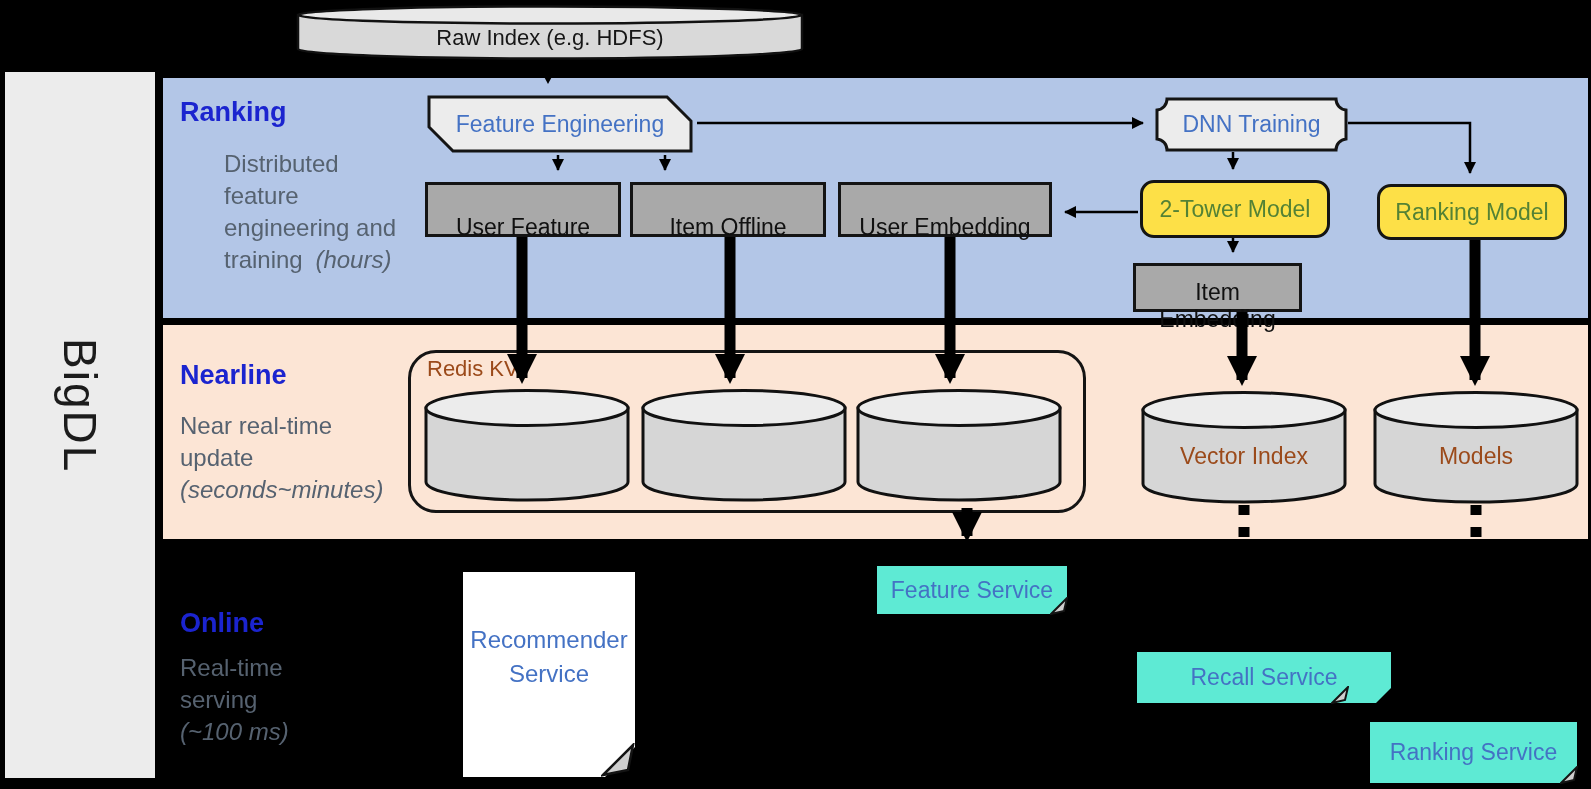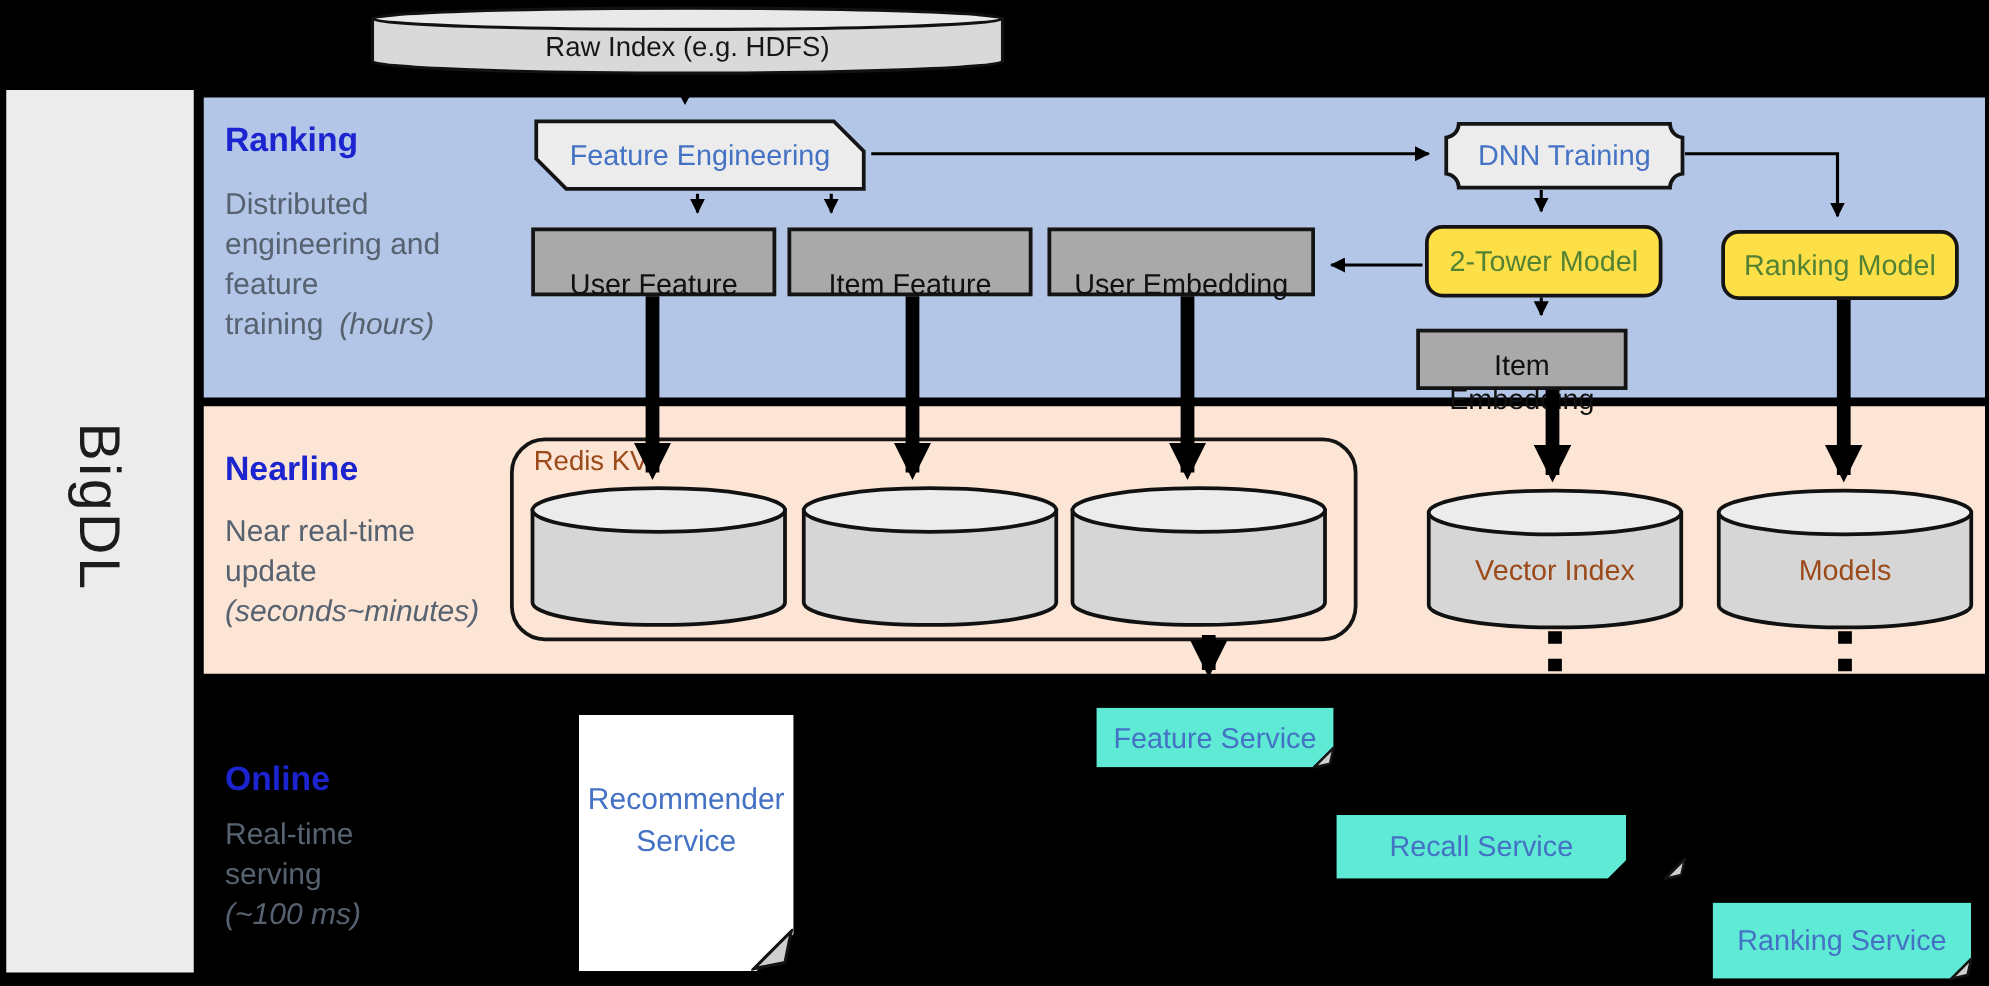--- a/index.html
+++ b/index.html
@@ -40,24 +40,24 @@
 
   <div class="bigdl-bar" style="left:5px;top:72px;width:150px;height:706px;">
     <div class="bigdl-text" style="top:266px;">BigDL</div>
   </div>
 
   <div class="band" style="top:78px;height:240px;background:#b3c6e7;"></div>
 
   <div class="band" style="top:325px;height:214px;background:#fce5d5;"></div>
 
   <div class="band-title" style="top:97px;">Ranking</div>
-  <div class="band-desc" style="top:148px;width:260px;">
+  <div class="band-desc" style="top:148px;width:260px;margin-left:44px;">
     <div>Distributed</div>
+    <div>feature</div>
     <div>engineering and</div>
-    <div>feature</div>
     <div>
       <span>training</span>
       <i style="margin-left:6px;">(hours)</i>
     </div>
   </div>
 
   <div class="band-title" style="top:360px;">Nearline</div>
   <div class="band-desc" style="top:410px;width:260px;">
     <div>Near real-time</div>
     <div>update</div>
@@ -90,21 +90,21 @@
     <svg width="193" height="55" viewBox="0 0 193 55">
       <path d="M12,2 H181 A11,11 0 0 0 191,13 V42 A11,11 0 0 0 181,53 H12 A11,11 0 0 0 2,42 V13 A11,11 0 0 0 12,2 Z" fill="#ececec" stroke="#141414" stroke-width="3"></path>
     </svg>
     <div class="node-label blue-text">DNN Training</div>
   </div>
 
   <div class="gray-box" style="left:425px;top:182px;width:196px;height:55px;">
     <div class="node-label">User Feature</div>
   </div>
   <div class="gray-box" style="left:630px;top:182px;width:196px;height:55px;">
-    <div class="node-label">Item Feature</div>
+    <div class="node-label">Item Offline</div>
   </div>
   <div class="gray-box" style="left:838px;top:182px;width:214px;height:55px;">
     <div class="node-label">User Embedding</div>
   </div>
   <div class="gray-box" style="left:1133px;top:263px;width:169px;height:49px;">
     <div class="node-label">Item Embedding</div>
   </div>
 
   <div class="round-box" style="left:1140px;top:180px;width:190px;height:58px;">
     <div class="node-label">2-Tower Model</div>
@@ -158,21 +158,21 @@
     <polygon points="2,32 32,2 27,27" fill="#cfcfcf" stroke="#141414" stroke-width="2.5"></polygon>
   </svg>
 
   <div class="service" style="left:877px;top:566px;width:190px;height:48px;">
     <div class="node-label">Feature Service</div>
   </div>
   <svg style="position:absolute;left:1050px;top:597px;" width="18" height="18">
     <polygon points="1,17 17,1 14,14" fill="#cfcfcf" stroke="#141414" stroke-width="2"></polygon>
   </svg>
 
-  <div class="service" style="left:1069px;top:652px;width:232px;height:51px;text-decoration:underline;">
+  <div class="service" style="left:1137px;top:652px;width:254px;height:51px;text-decoration:underline;">
     <div class="node-label">Recall Service</div>
   </div>
   <svg style="position:absolute;left:1331px;top:686px;" width="18" height="18">
     <polygon points="1,17 17,1 14,14" fill="#cfcfcf" stroke="#141414" stroke-width="2"></polygon>
   </svg>
 
   <div class="service" style="left:1370px;top:722px;width:207px;height:61px;">
     <div class="node-label">Ranking Service</div>
   </div>
   <svg style="position:absolute;left:1560px;top:766px;" width="18" height="18">

